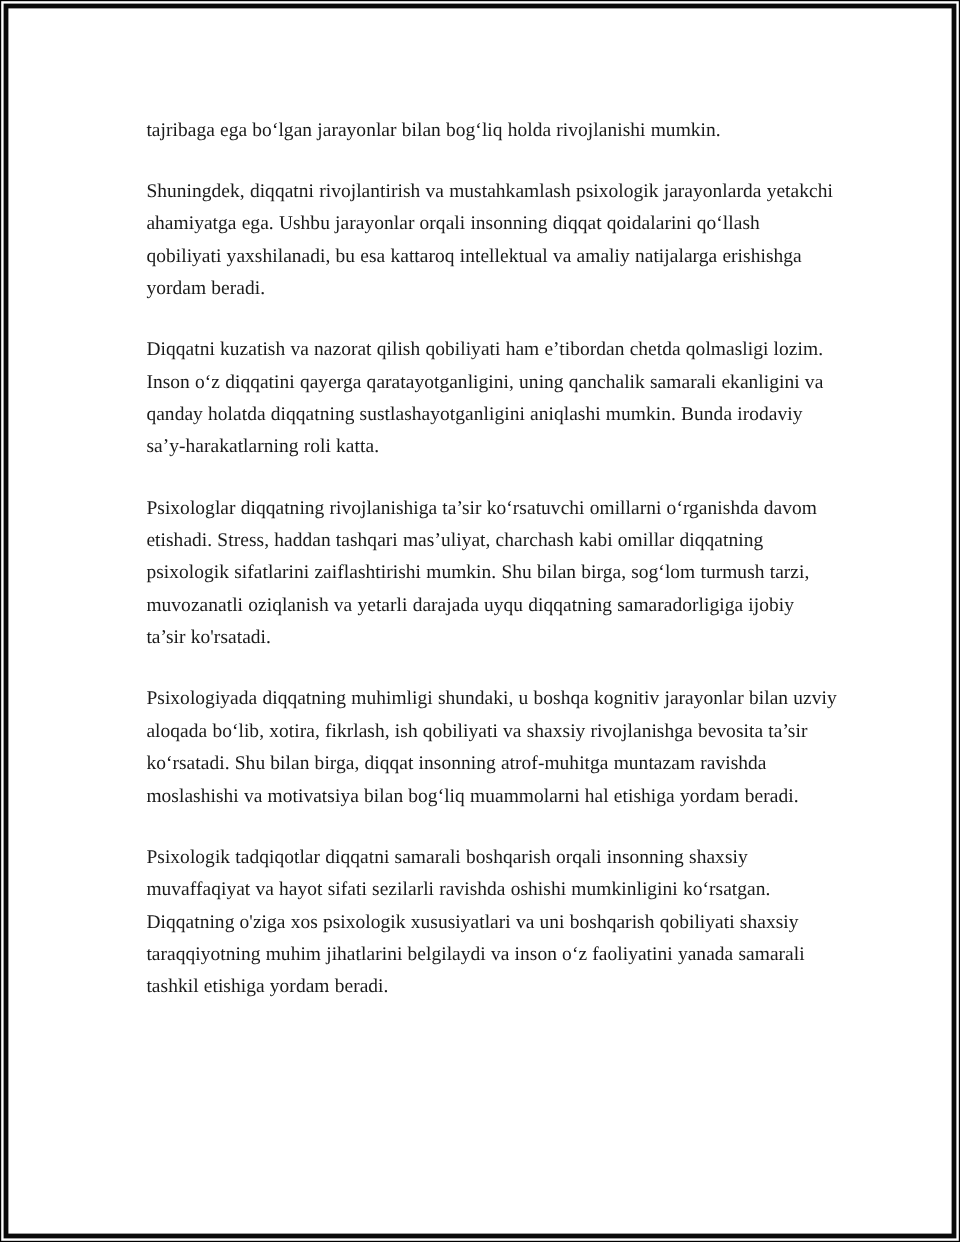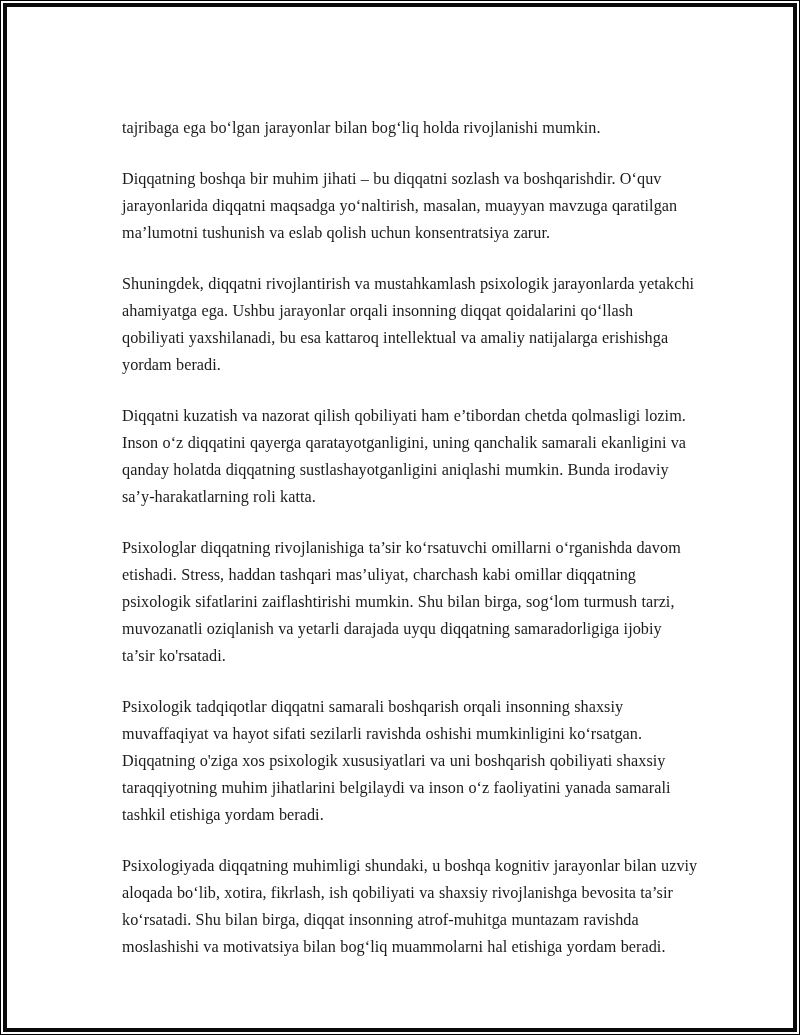--- a/index.html
+++ b/index.html
@@ -45,21 +45,20 @@
     background: #ffffff;
     overflow: hidden;
   }
 
   
   #document-body {
     position: absolute;
     left: 109px;   
     top: 82px;     
     width: 576px;  
-    margin-top: 20px;
   }
 
   .paragraph {
     margin: 0 0 24px 0;
     font-size: 16.2px;
     line-height: 27px;
     color: #1b1b1b;
     text-align: left;
     letter-spacing: 0.05px;
     word-spacing: 0.2px;
@@ -71,23 +70,22 @@
 </style>
 </head>
 <body>
 
 <div id="page-frame">
   <div id="page-inner-rule">
     <div id="page-sheet">
 
       <div id="document-body">
         <p class="paragraph">tajribaga ega boʻlgan jarayonlar bilan bogʻliq holda rivojlanishi mumkin.</p>
-        <p class="paragraph">Diqqatning boshqa bir muhim jihati – bu diqqatni sozlash va boshqarishdir. Oʻquv jarayonlarida diqqatni maqsadga yoʻnaltirish, masalan, muayyan mavzuga qaratilgan ma’lumotni tushunish va eslab qolish uchun konsentratsiya zarur.</p>
         <p class="paragraph">Shuningdek, diqqatni rivojlantirish va mustahkamlash psixologik jarayonlarda yetakchi ahamiyatga ega. Ushbu jarayonlar orqali insonning diqqat qoidalarini qoʻllash qobiliyati yaxshilanadi, bu esa kattaroq intellektual va amaliy natijalarga erishishga yordam beradi.</p>
         <p class="paragraph">Diqqatni kuzatish va nazorat qilish qobiliyati ham e’tibordan chetda qolmasligi lozim. Inson oʻz diqqatini qayerga qaratayotganligini, uning qanchalik samarali ekanligini va qanday holatda diqqatning sustlashayotganligini aniqlashi mumkin. Bunda irodaviy sa’y-harakatlarning roli katta.</p>
         <p class="paragraph">Psixologlar diqqatning rivojlanishiga ta’sir koʻrsatuvchi omillarni oʻrganishda davom etishadi. Stress, haddan tashqari mas’uliyat, charchash kabi omillar diqqatning psixologik sifatlarini zaiflashtirishi mumkin. Shu bilan birga, sogʻlom turmush tarzi, muvozanatli oziqlanish va yetarli darajada uyqu diqqatning samaradorligiga ijobiy ta’sir ko'rsatadi.</p>
+        <p class="paragraph">Psixologiyada diqqatning muhimligi shundaki, u boshqa kognitiv jarayonlar bilan uzviy aloqada boʻlib, xotira, fikrlash, ish qobiliyati va shaxsiy rivojlanishga bevosita ta’sir koʻrsatadi. Shu bilan birga, diqqat insonning atrof-muhitga muntazam ravishda moslashishi va motivatsiya bilan bogʻliq muammolarni hal etishiga yordam beradi.</p>
         <p class="paragraph">Psixologik tadqiqotlar diqqatni samarali boshqarish orqali insonning shaxsiy muvaffaqiyat va hayot sifati sezilarli ravishda oshishi mumkinligini koʻrsatgan. Diqqatning o'ziga xos psixologik xususiyatlari va uni boshqarish qobiliyati shaxsiy taraqqiyotning muhim jihatlarini belgilaydi va inson oʻz faoliyatini yanada samarali tashkil etishiga yordam beradi.</p>
-        <p class="paragraph">Psixologiyada diqqatning muhimligi shundaki, u boshqa kognitiv jarayonlar bilan uzviy aloqada boʻlib, xotira, fikrlash, ish qobiliyati va shaxsiy rivojlanishga bevosita ta’sir koʻrsatadi. Shu bilan birga, diqqat insonning atrof-muhitga muntazam ravishda moslashishi va motivatsiya bilan bogʻliq muammolarni hal etishiga yordam beradi.</p>
       </div>
 
     </div>
   </div>
 </div>
 
 </body></html>

